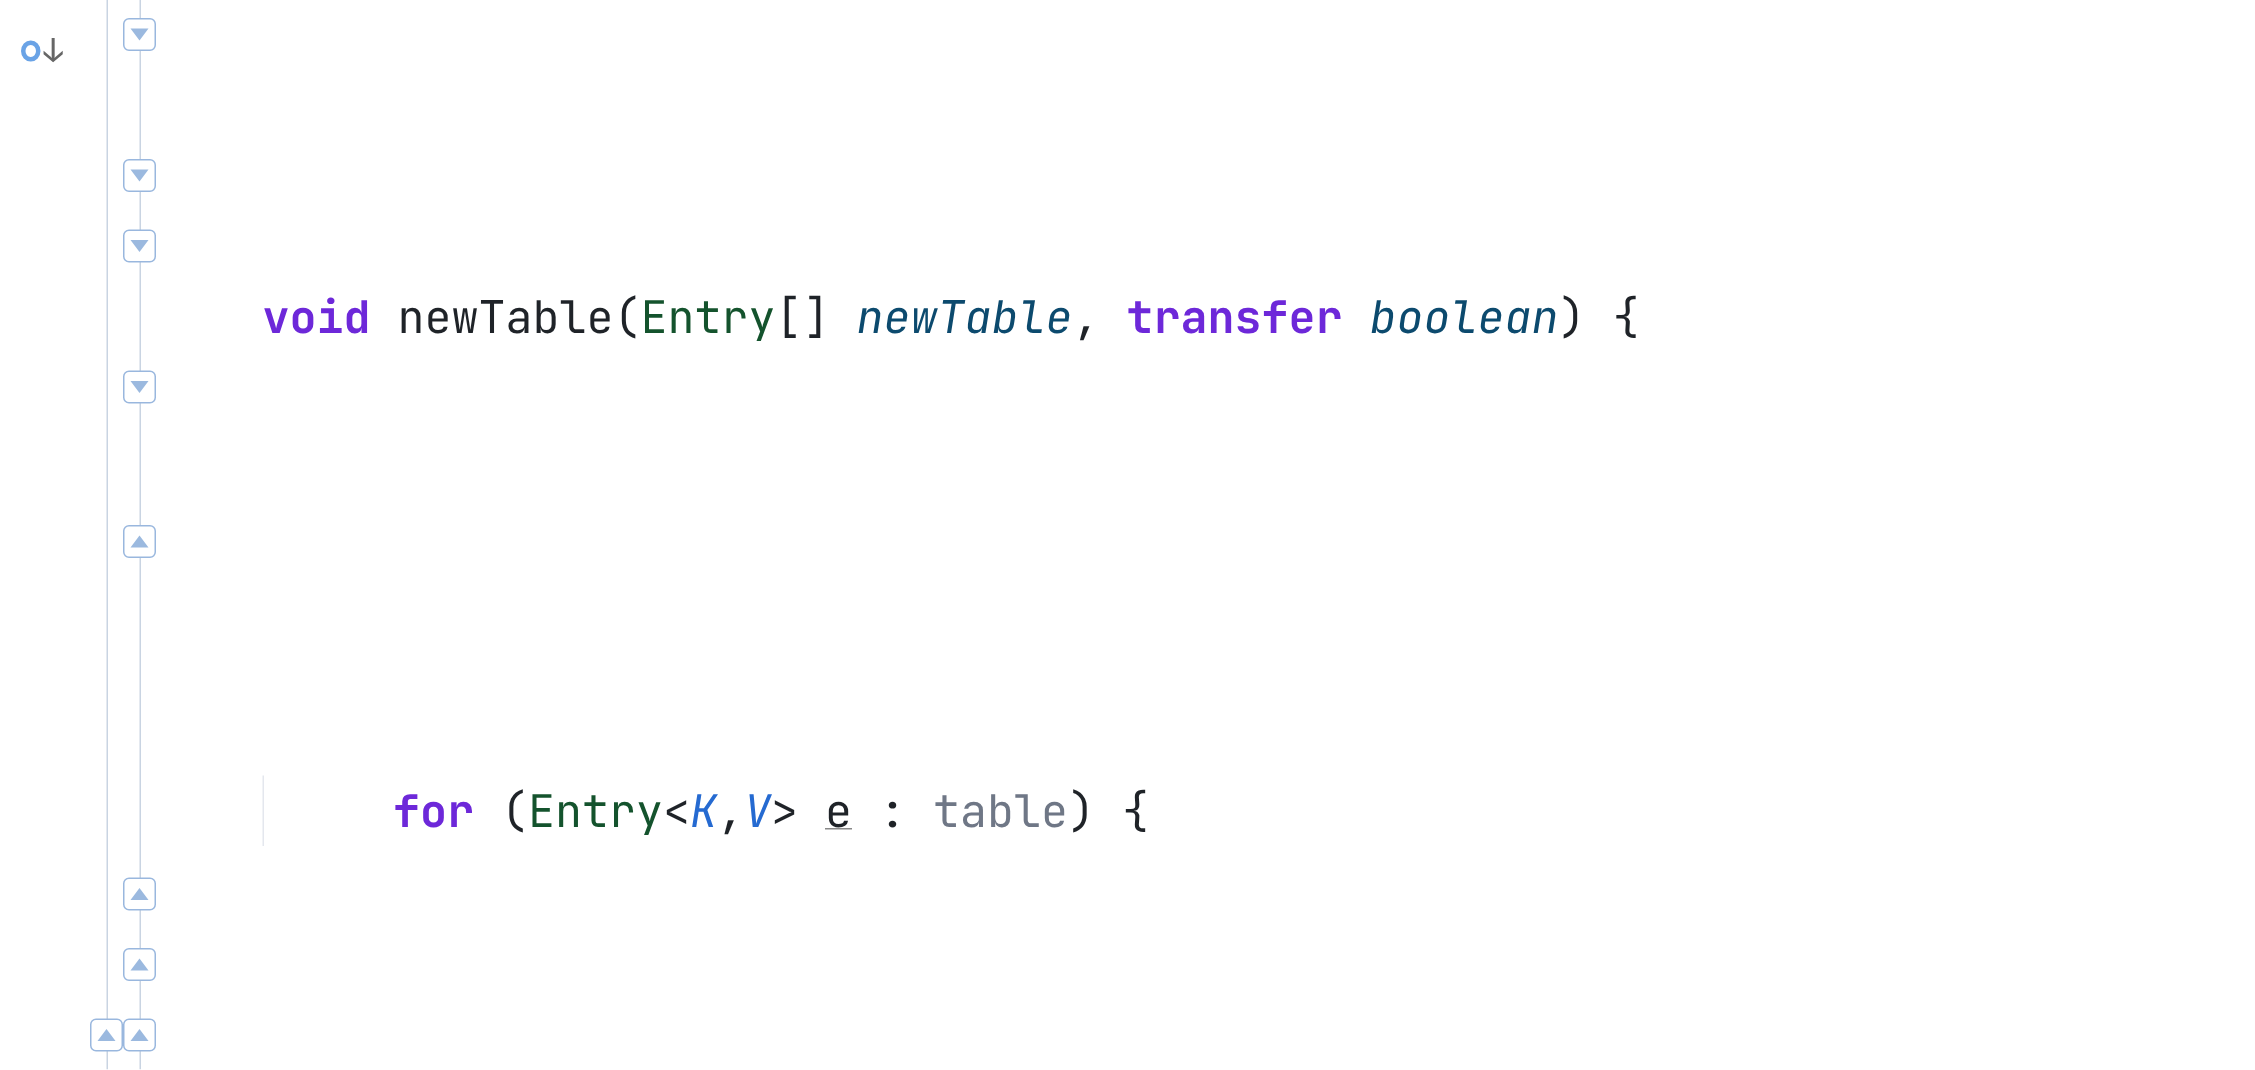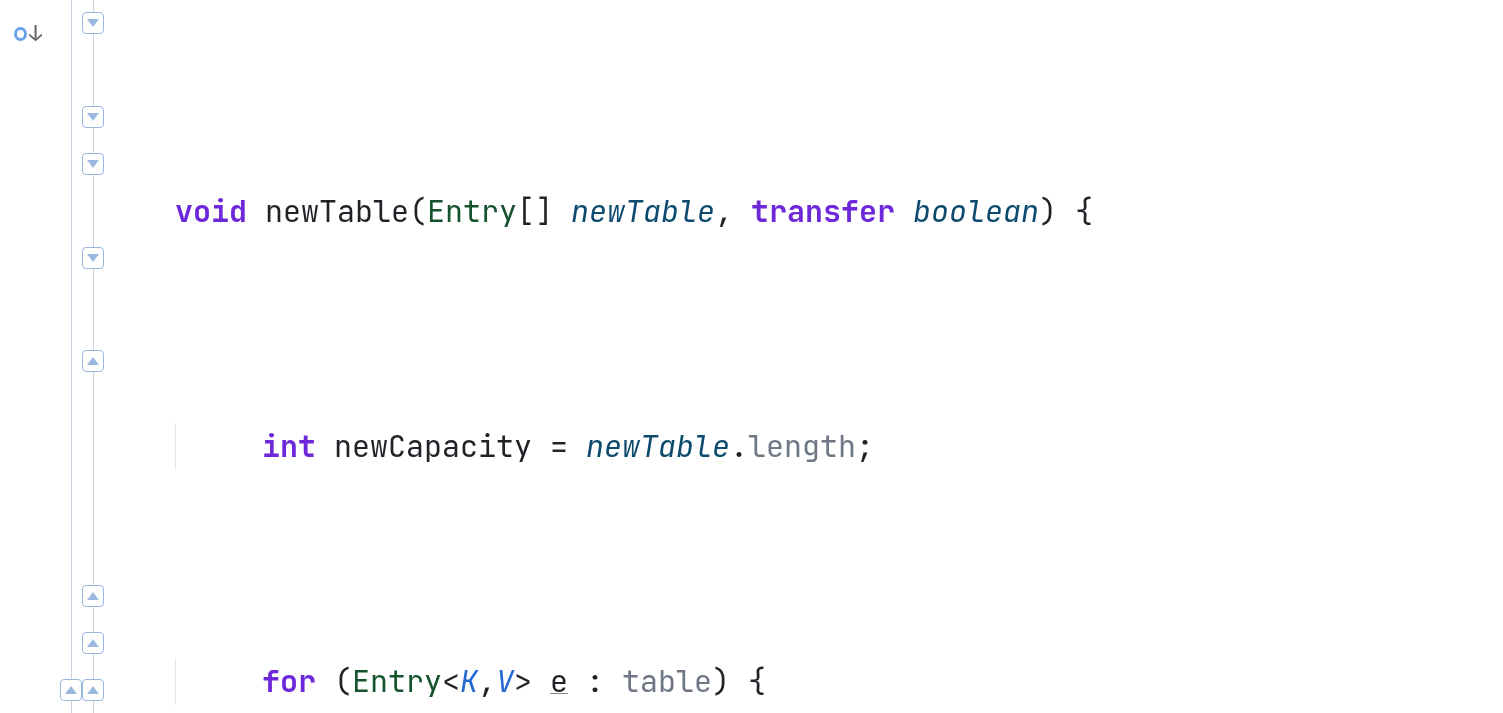--- a/index.html
+++ b/index.html
@@ -152,21 +152,20 @@
         </div>
     </div>
   </div>
 
   <div class="code-area">
 
     
     <div class="code-line"><span class="kw">void</span><span class="plain"> </span><span class="plain">newTable</span><span class="punct">(</span><span class="type">Entry</span><span class="punct">[]</span><span> </span><span class="param">newTable</span><span class="punct">, </span><span class="kw">transfer</span><span> </span><span class="param">boolean</span><span class="punct">) {</span></div>
 
     
-    <div class="code-line"><span class="indent-guide w1"></span><span class="kw">int</span><span> </span><span class="plain">newCapacity</span><span class="op"> = </span><span class="param">newTable</span><span class="punct">.</span><span class="mtd">length</span><span class="punct">;</span></div>
 
     
     <div class="code-line"><span class="indent-guide w1"></span><span class="kw">for</span><span class="punct"> (</span><span class="type">Entry</span><span class="punct">&lt;</span><span class="typei">K</span><span class="punct">,</span><span class="typei">V</span><span class="punct">&gt;</span><span> </span><span class="plain under">e</span><span class="op"> : </span><span class="mtd">table</span><span class="punct">) {</span></div>
 
     
     
 
     
     
 

